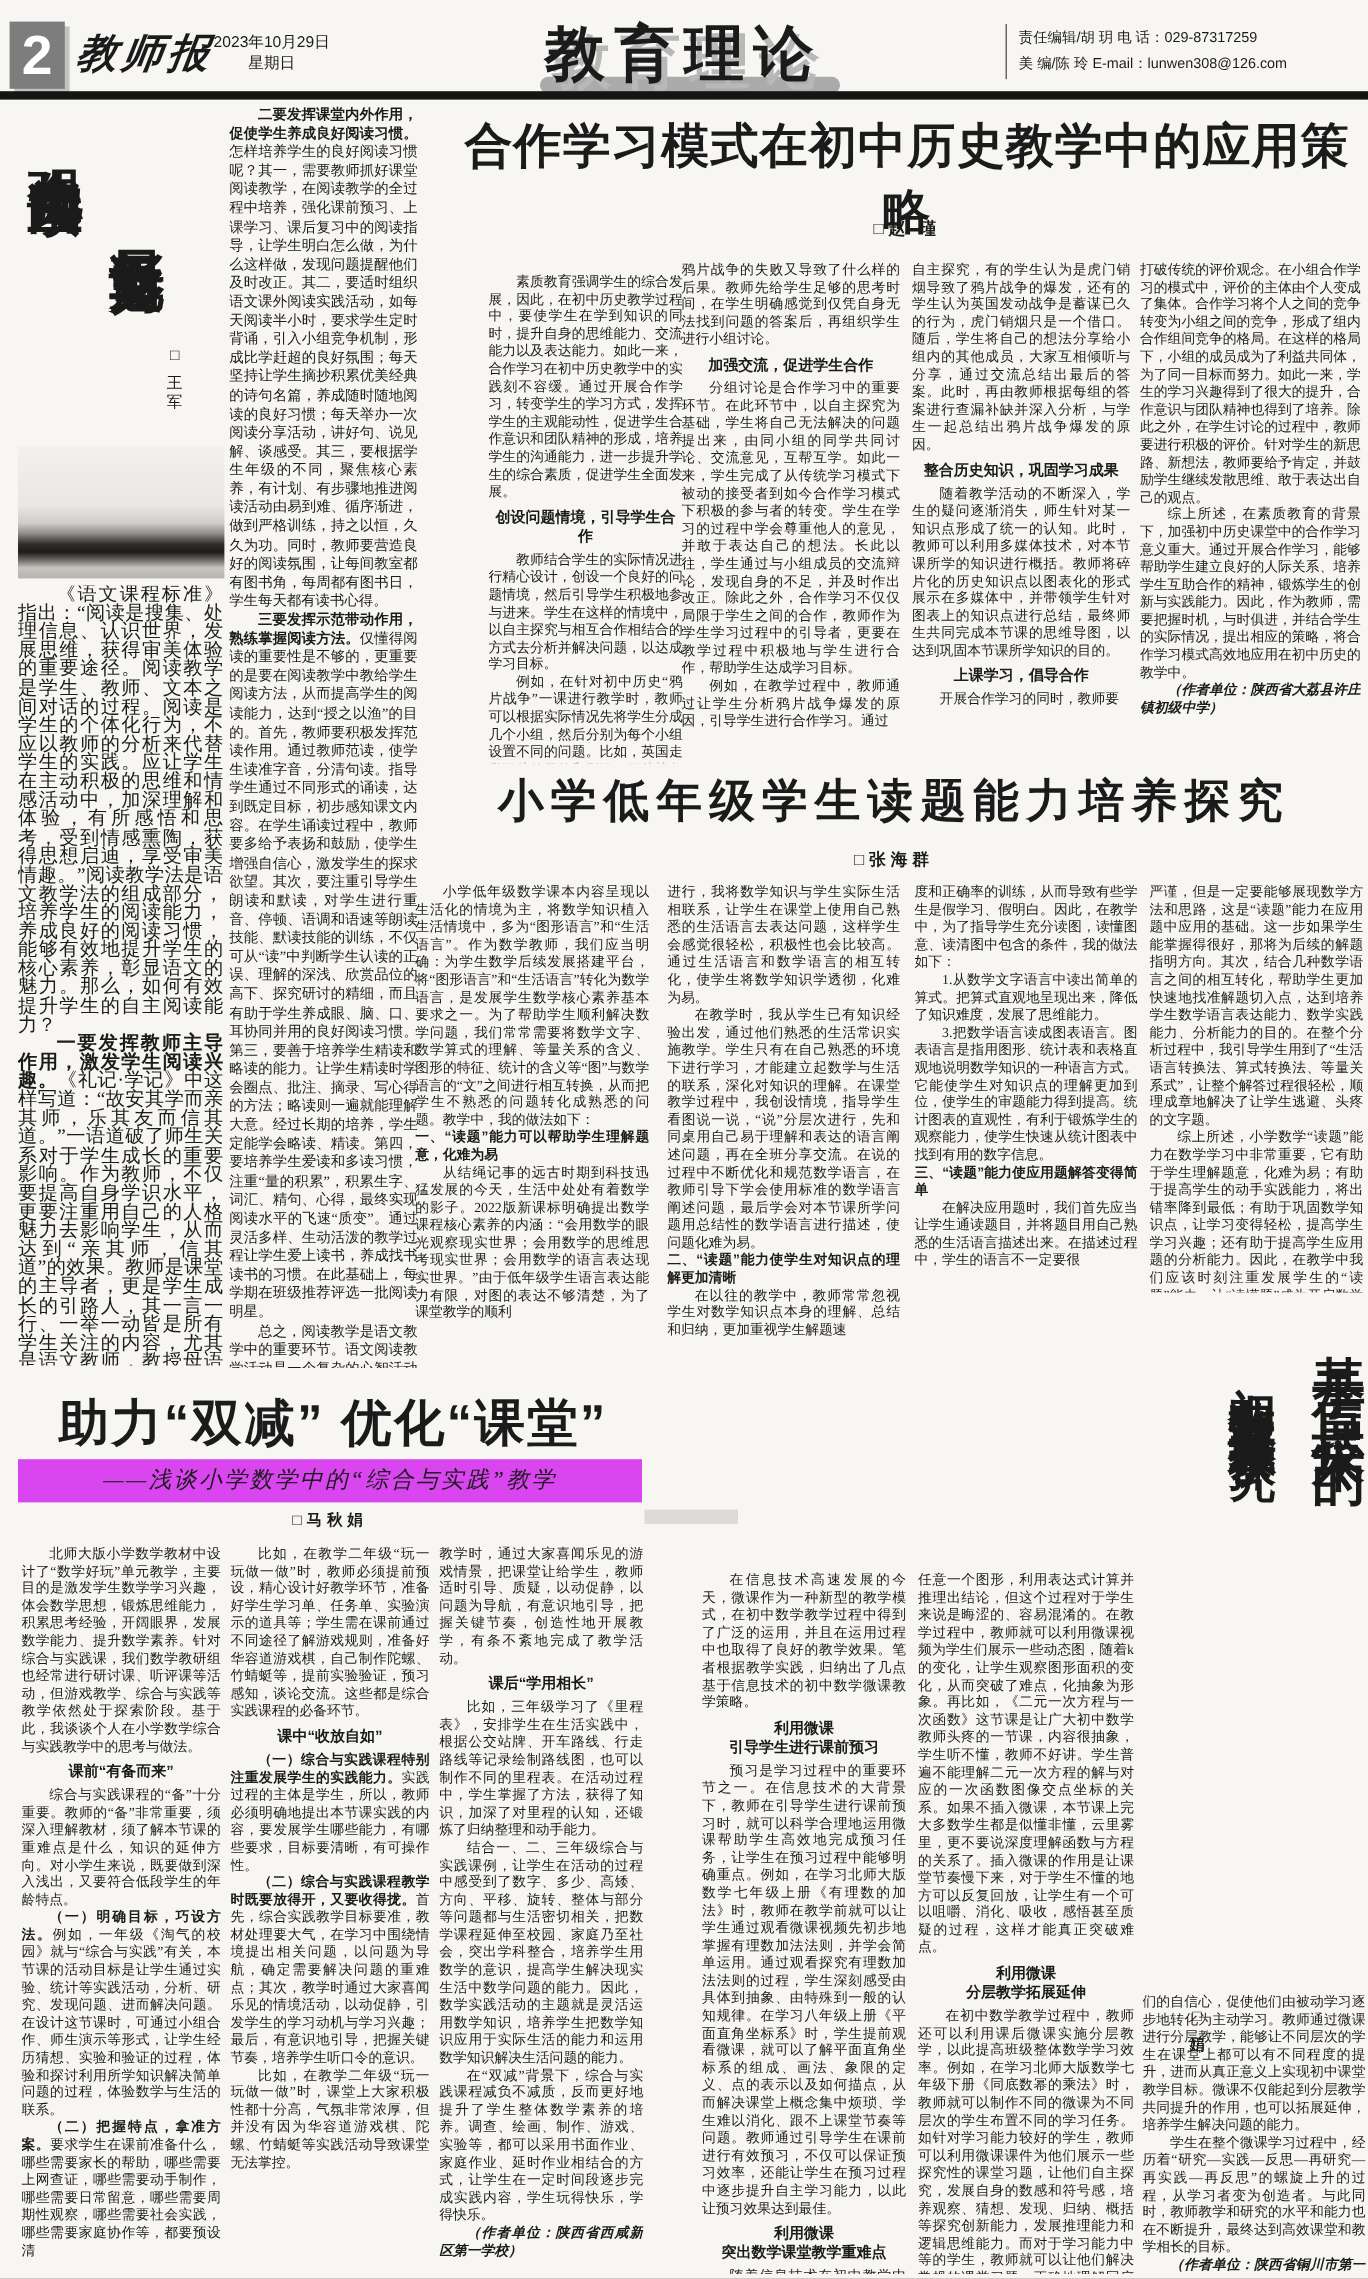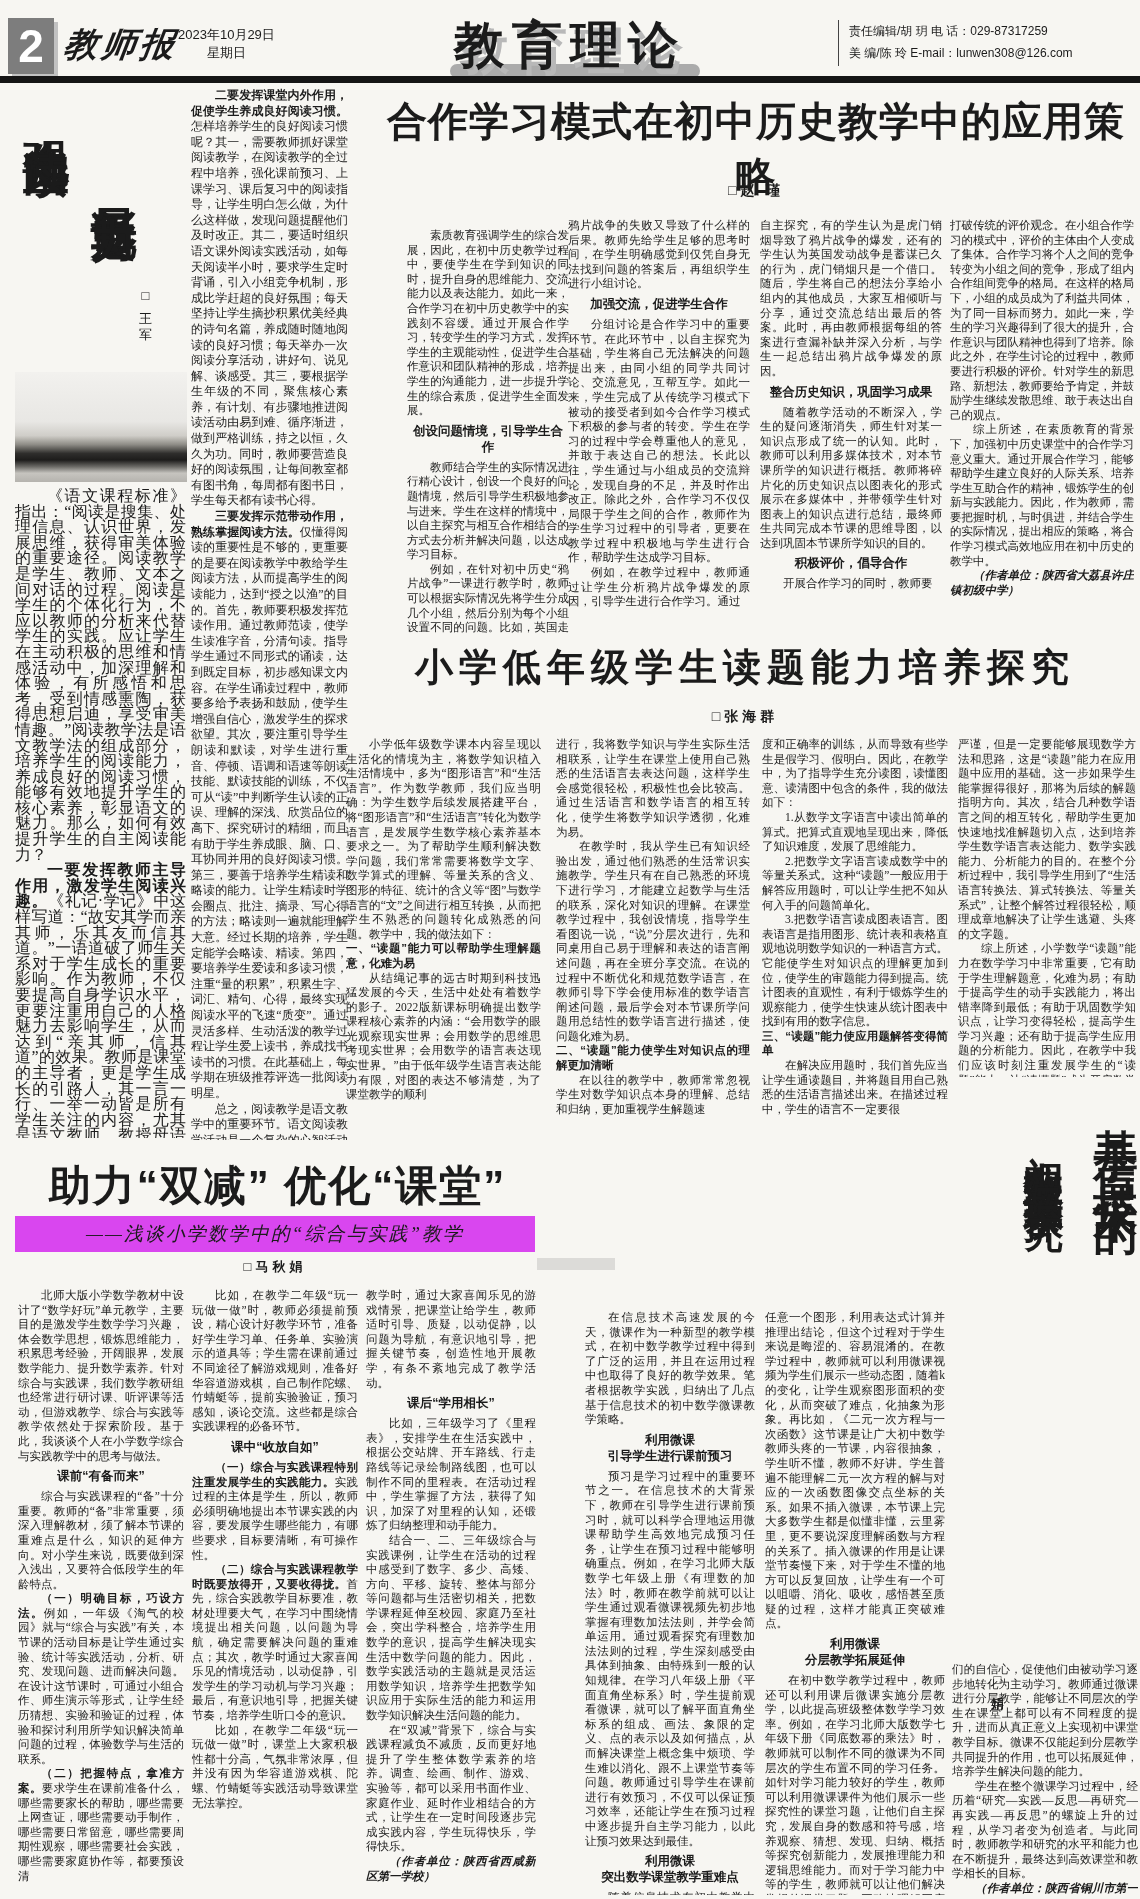--- a/index.html
+++ b/index.html
@@ -123,21 +123,21 @@
   <div id="hist-c2" class="col">
       <div class="seg seg-n">鸦片战争的失败又导致了什么样的后果。教师先给学生足够的思考时间，在学生明确感觉到仅凭自身无法找到问题的答案后，再组织学生进行小组讨论。</div>
       <div class="seg seg-h">加强交流，促进学生合作</div>
       <div class="seg seg-p">分组讨论是合作学习中的重要环节。在此环节中，以自主探究为基础，学生将自己无法解决的问题提出来，由同小组的同学共同讨论、交流意见，互帮互学。如此一来，学生完成了从传统学习模式下被动的接受者到如今合作学习模式下积极的参与者的转变。学生在学习的过程中学会尊重他人的意见，并敢于表达自己的想法。长此以往，学生通过与小组成员的交流辩论，发现自身的不足，并及时作出改正。除此之外，合作学习不仅仅局限于学生之间的合作，教师作为学生学习过程中的引导者，更要在教学过程中积极地与学生进行合作，帮助学生达成学习目标。</div>
       <div class="seg seg-p">例如，在教学过程中，教师通过让学生分析鸦片战争爆发的原因，引导学生进行合作学习。通过</div>
     </div>
   <div id="hist-c3" class="col">
       <div class="seg seg-n">自主探究，有的学生认为是虎门销烟导致了鸦片战争的爆发，还有的学生认为英国发动战争是蓄谋已久的行为，虎门销烟只是一个借口。随后，学生将自己的想法分享给小组内的其他成员，大家互相倾听与分享，通过交流总结出最后的答案。此时，再由教师根据每组的答案进行查漏补缺并深入分析，与学生一起总结出鸦片战争爆发的原因。</div>
       <div class="seg seg-h">整合历史知识，巩固学习成果</div>
       <div class="seg seg-p">随着教学活动的不断深入，学生的疑问逐渐消失，师生针对某一知识点形成了统一的认知。此时，教师可以利用多媒体技术，对本节课所学的知识进行概括。教师将碎片化的历史知识点以图表化的形式展示在多媒体中，并带领学生针对图表上的知识点进行总结，最终师生共同完成本节课的思维导图，以达到巩固本节课所学知识的目的。</div>
-      <div class="seg seg-h">积极评价，倡导合作</div>
+      <div class="seg seg-h">上课学习，倡导合作</div>
       <div class="seg seg-p">开展合作学习的同时，教师要</div>
     </div>
   <div id="hist-c4" class="col">
       <div class="seg seg-n">打破传统的评价观念。在小组合作学习的模式中，评价的主体由个人变成了集体。合作学习将个人之间的竞争转变为小组之间的竞争，形成了组内合作组间竞争的格局。在这样的格局下，小组的成员成为了利益共同体，为了同一目标而努力。如此一来，学生的学习兴趣得到了很大的提升，合作意识与团队精神也得到了培养。除此之外，在学生讨论的过程中，教师要进行积极的评价。针对学生的新思路、新想法，教师要给予肯定，并鼓励学生继续发散思维、敢于表达出自己的观点。</div>
       <div class="seg seg-p">综上所述，在素质教育的背景下，加强初中历史课堂中的合作学习意义重大。通过开展合作学习，能够帮助学生建立良好的人际关系、培养学生互助合作的精神，锻炼学生的创新与实践能力。因此，作为教师，需要把握时机，与时俱进，并结合学生的实际情况，提出相应的策略，将合作学习模式高效地应用在初中历史的教学中。</div>
       <div class="seg seg-a">（作者单位：陕西省大荔县许庄镇初级中学）</div>
     </div>
 
   <div id="math-title">小学低年级学生读题能力培养探究</div>
   <div id="math-byline" class="byline">□张海群</div>
@@ -148,21 +148,20 @@
     </div>
   <div id="math-c2" class="col">
       <div class="seg seg-n">进行，我将数学知识与学生实际生活相联系，让学生在课堂上使用自己熟悉的生活语言去表达问题，这样学生会感觉很轻松，积极性也会比较高。通过生活语言和数学语言的相互转化，使学生将数学知识学透彻，化难为易。</div>
       <div class="seg seg-p">在教学时，我从学生已有知识经验出发，通过他们熟悉的生活常识实施教学。学生只有在自己熟悉的环境下进行学习，才能建立起数学与生活的联系，深化对知识的理解。在课堂教学过程中，我创设情境，指导学生看图说一说，“说”分层次进行，先和同桌用自己易于理解和表达的语言阐述问题，再在全班分享交流。在说的过程中不断优化和规范数学语言，在教师引导下学会使用标准的数学语言阐述问题，最后学会对本节课所学问题用总结性的数学语言进行描述，使问题化难为易。</div>
       <div class="seg seg-b">二、“读题”能力使学生对知识点的理解更加清晰</div>
       <div class="seg seg-p">在以往的教学中，教师常常忽视学生对数学知识点本身的理解、总结和归纳，更加重视学生解题速</div>
     </div>
   <div id="math-c3" class="col">
       <div class="seg seg-n">度和正确率的训练，从而导致有些学生是假学习、假明白。因此，在教学中，为了指导学生充分读图，读懂图意、读清图中包含的条件，我的做法如下：</div>
       <div class="seg seg-p">1.从数学文字语言中读出简单的算式。把算式直观地呈现出来，降低了知识难度，发展了思维能力。</div>
-      <div class="seg seg-p">2.把数学文字语言读成数学中的等量关系式。这种“读题”一般应用于解答应用题时，可以让学生把不知从何入手的问题简单化。</div>
       <div class="seg seg-p">3.把数学语言读成图表语言。图表语言是指用图形、统计表和表格直观地说明数学知识的一种语言方式。它能使学生对知识点的理解更加到位，使学生的审题能力得到提高。统计图表的直观性，有利于锻炼学生的观察能力，使学生快速从统计图表中找到有用的数字信息。</div>
       <div class="seg seg-b">三、“读题”能力使应用题解答变得简单</div>
       <div class="seg seg-p">在解决应用题时，我们首先应当让学生通读题目，并将题目用自己熟悉的生活语言描述出来。在描述过程中，学生的语言不一定要很</div>
     </div>
   <div id="math-c4" class="col">
       <div class="seg seg-n">严谨，但是一定要能够展现数学方法和思路，这是“读题”能力在应用题中应用的基础。这一步如果学生能掌握得很好，那将为后续的解题指明方向。其次，结合几种数学语言之间的相互转化，帮助学生更加快速地找准解题切入点，达到培养学生数学语言表达能力、数学实践能力、分析能力的目的。在整个分析过程中，我引导学生用到了“生活语言转换法、算式转换法、等量关系式”，让整个解答过程很轻松，顺理成章地解决了让学生逃避、头疼的文字题。</div>
       <div class="seg seg-p">综上所述，小学数学“读题”能力在数学学习中非常重要，它有助于学生理解题意，化难为易；有助于提高学生的动手实践能力，将出错率降到最低；有助于巩固数学知识点，让学习变得轻松，提高学生学习兴趣；还有助于提高学生应用题的分析能力。因此，在教学中我们应该时刻注重发展学生的“读题”能力，让“读懂题”成为开启数学之旅的法宝。</div>
     </div>
 
   <div id="sj-title">助力“双减” 优化“课堂”</div>

